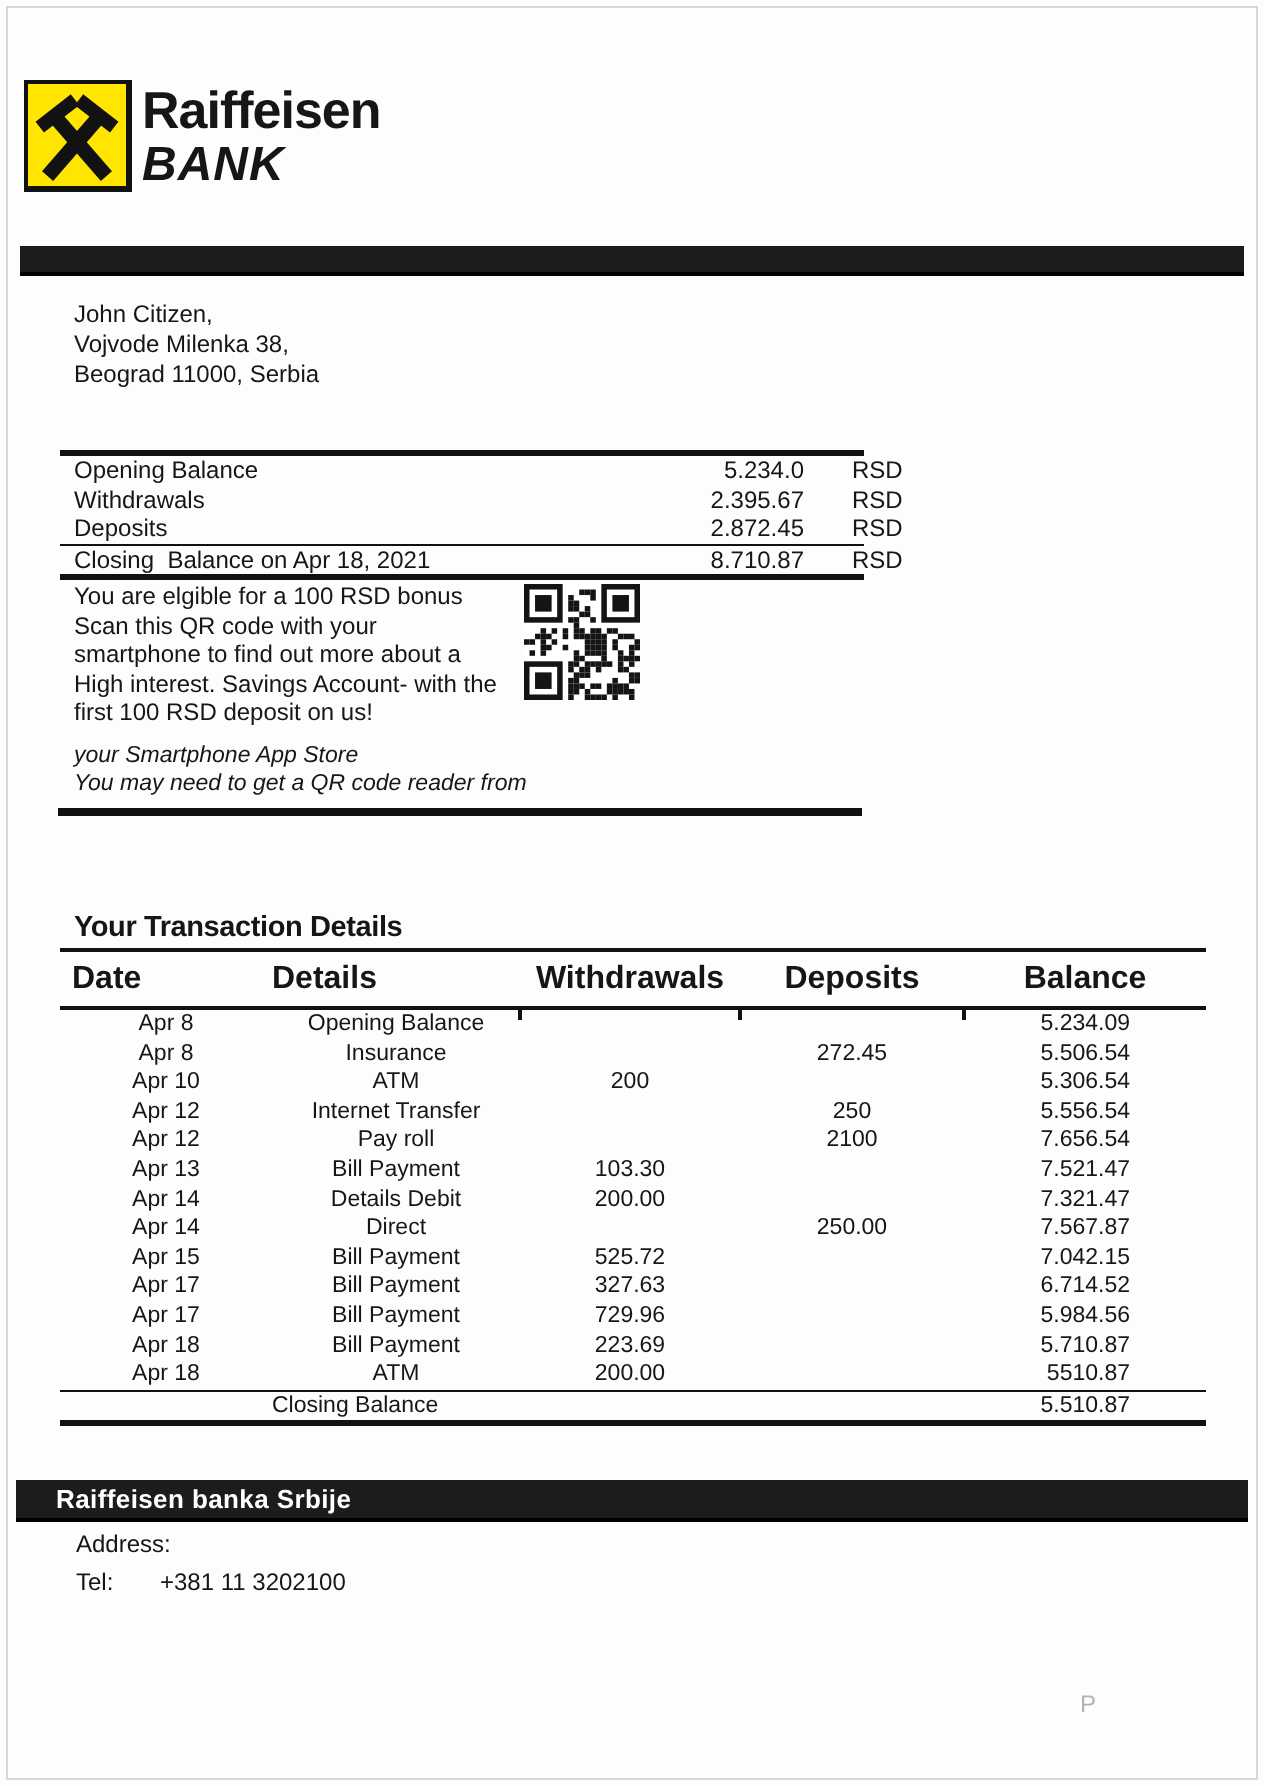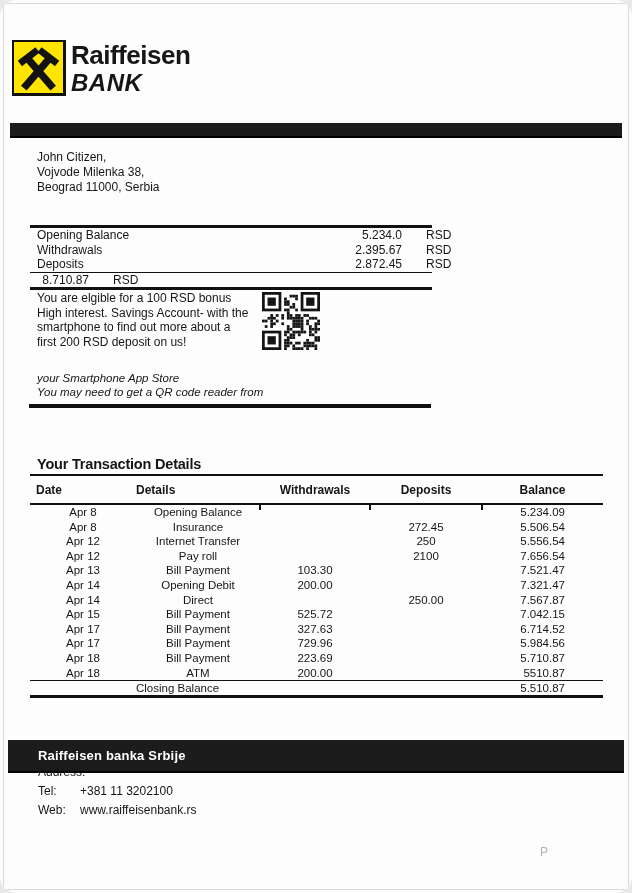--- a/index.html
+++ b/index.html
@@ -1,21 +1,21 @@
 <!DOCTYPE html>
 <html style="--logo-yellow: #ffe500; --ink: #161616; --bar: #1c1c1c; --page-marker: #9a9a9a;"><head>
 <meta charset="utf-8">
 <style>
   * { margin:0; padding:0; box-sizing:border-box; }
   body {
     width:632px; height:893px; background:#e9e9e9;
     font-family:"Liberation Sans","DejaVu Sans",sans-serif;
     color:var(--ink,#161616);
   }
-  .page { position:relative; width:632px; height:893px; background:#fdfdfd; overflow:hidden;border-radius:17px; }
+  .page { position:relative; width:632px; height:893px; background:#fdfdfd; overflow:hidden; }
   .edge { position:absolute; inset:3px; border:1px solid #d8d8d8; pointer-events:none; }
 
   
   .logo-block { position:absolute; top:40px; left:12px; display:flex; }
   .logo-tile {
     width:54px; height:56px; background:var(--logo-yellow,#ffe500);
     border:2px solid #111; border-bottom-width:3px; border-right-width:3px;
   }
   .logo-tile svg { width:100%; height:100%; display:block; }
   .brand-text { margin-left:5px; line-height:1; }
@@ -45,37 +45,37 @@
   .qr svg { width:100%; height:100%; display:block; background:#fff; }
   .promo-note { position:absolute; top:371px; left:37px; font-size:11.5px; line-height:14px; font-style:italic; }
   .section-divider { position:absolute; top:404px; left:29px; width:402px; height:4px; background:#111; }
 
   
   .tx { position:absolute; top:456px; left:30px; width:573px; }
   .tx-title { font-size:14.5px; font-weight:700; padding-left:7px; padding-bottom:2px;
     border-bottom:2px solid #111; letter-spacing:-0.2px; }
   table { width:100%; border-collapse:collapse; table-layout:fixed; }
   col.c-date{width:100px} col.c-details{width:130px} col.c-wd{width:110px} col.c-dep{width:112px} col.c-bal{width:121px}
-  thead th { font-size:12px; font-weight:700; text-align:center; height:28px; vertical-align:middle;
+  thead th { font-size:16px; font-weight:700; text-align:center; height:28px; vertical-align:middle;
     border-bottom:2.5px solid #111; position:relative; }
   thead th:nth-child(1), thead th:nth-child(2) { text-align:left; padding-left:6px; }
   thead th:nth-child(2)::after, thead th:nth-child(3)::after, thead th:nth-child(4)::after {
     content:""; position:absolute; right:-1px; bottom:-7px; width:2px; height:6px; background:#111; }
   tbody td { font-size:11.5px; line-height:14.6px; height:14.6px; text-align:center; overflow:hidden; }
   tbody td:nth-child(1), tbody td:nth-child(2) { text-align:center; padding-left:6px; }
   tbody td:nth-child(5) { text-align:right; padding-right:38px; }
   tfoot td { font-size:11.5px; border-top:1.5px solid #111; border-bottom:3px solid #111;
     height:16px; vertical-align:middle; }
   tfoot td:nth-child(2) { padding-left:6px; text-align:left; }
   tfoot td:nth-child(5) { text-align:right; padding-right:38px; }
 
   
-  .footer-bar { position:absolute; top:740px; left:8px; width:616px; height:33px;
+  .footer-bar { position:absolute; top:740px; left:8px; width:616px; height:21px;
     background:var(--bar,#1c1c1c); border-bottom:2px solid #000;
-    display:flex; align-items:center; padding-left:30px; }
+    display:flex; align-items:center; padding-left:20px; }
   .footer-bar .bank-name { color:#fff; font-size:13px; font-weight:700; letter-spacing:0.2px; }
   .contacts { position:absolute; top:763px; left:38px; font-size:12px; }
   .contact-row { display:flex; line-height:19px; }
   .contact-row .c-label { width:42px; }
   .page-marker { position:absolute; top:845px; left:540px; font-size:12px;
     color:var(--page-marker,#9a9a9a); opacity:0.75; letter-spacing:2px; }
 </style>
 </head>
 <body>
 
@@ -128,33 +128,35 @@
 
       <div class="summary-row">
         <span class="label">Deposits</span>
         <span class="value">
           <span class="amount">2.872.45</span>
           <span class="cur">RSD</span>
         </span>
       </div>
 
       <div class="summary-row">
+        <span class="label">Closing  Balance on Apr 18, 2021</span>
         <span class="value">
           <span class="amount">8.710.87</span>
           <span class="cur">RSD</span>
         </span>
       </div>
     </div>
 
   <div class="promo-text">
 
   <div>You are elgible for a 100 RSD bonus</div>
+      <div>Scan this QR code with your</div>
+      <div>smartphone to find out more about a</div>
       <div>High interest. Savings Account- with the</div>
-      <div>smartphone to find out more about a</div>
-      <div>first 200 RSD deposit on us!</div>
+      <div>first 100 RSD deposit on us!</div>
     </div>
   <div class="qr">
     <svg viewBox="0 0 100 100" aria-hidden="true">
         <rect x="0" y="0" width="33.333333333333336" height="33.333333333333336" fill="#141414"></rect>
         <rect x="4.761904761904762" y="4.761904761904762" width="23.80952380952381" height="23.80952380952381" fill="#fff"></rect>
         <rect x="9.523809523809524" y="9.523809523809524" width="14.285714285714285" height="14.285714285714285" fill="#141414"></rect>
         <rect x="66.66666666666667" y="0" width="33.333333333333336" height="33.333333333333336" fill="#141414"></rect>
         <rect x="71.42857142857143" y="4.761904761904762" width="23.80952380952381" height="23.80952380952381" fill="#fff"></rect>
         <rect x="76.19047619047619" y="9.523809523809524" width="14.285714285714285" height="14.285714285714285" fill="#141414"></rect>
         <rect x="0" y="66.66666666666667" width="33.333333333333336" height="33.333333333333336" fill="#141414"></rect>
@@ -323,20 +325,27 @@
           </tr>
 
           <tr>
             <td>Apr 8</td>
             <td>Insurance</td>
             <td></td>
             <td>272.45</td>
             <td>5.506.54</td>
           </tr>
 
+          <tr>
+            <td>Apr 10</td>
+            <td>ATM</td>
+            <td>200</td>
+            <td></td>
+            <td>5.306.54</td>
+          </tr>
 
           <tr>
             <td>Apr 12</td>
             <td>Internet Transfer</td>
             <td></td>
             <td>250</td>
             <td>5.556.54</td>
           </tr>
 
           <tr>
@@ -350,21 +359,21 @@
           <tr>
             <td>Apr 13</td>
             <td>Bill Payment</td>
             <td>103.30</td>
             <td></td>
             <td>7.521.47</td>
           </tr>
 
           <tr>
             <td>Apr 14</td>
-            <td>Opening Debit</td>
+            <td>Details Debit</td>
             <td>200.00</td>
             <td></td>
             <td>7.321.47</td>
           </tr>
 
           <tr>
             <td>Apr 14</td>
             <td>Direct</td>
             <td></td>
             <td>250.00</td>
@@ -430,20 +439,16 @@
 
       <div class="contact-row">
         <span class="c-label">Address:</span>
       </div>
 
       <div class="contact-row">
         <span class="c-label">Tel:</span>
         <span class="c-value">+381 11 3202100</span>
       </div>
 
-      <div class="contact-row">
-        <span class="c-label">Web:</span>
-        <span class="c-value">www.raiffeisenbank.rs</span>
-      </div>
     </div>
 
   <div class="page-marker">P</div>
 </div>
 
 </body></html>

